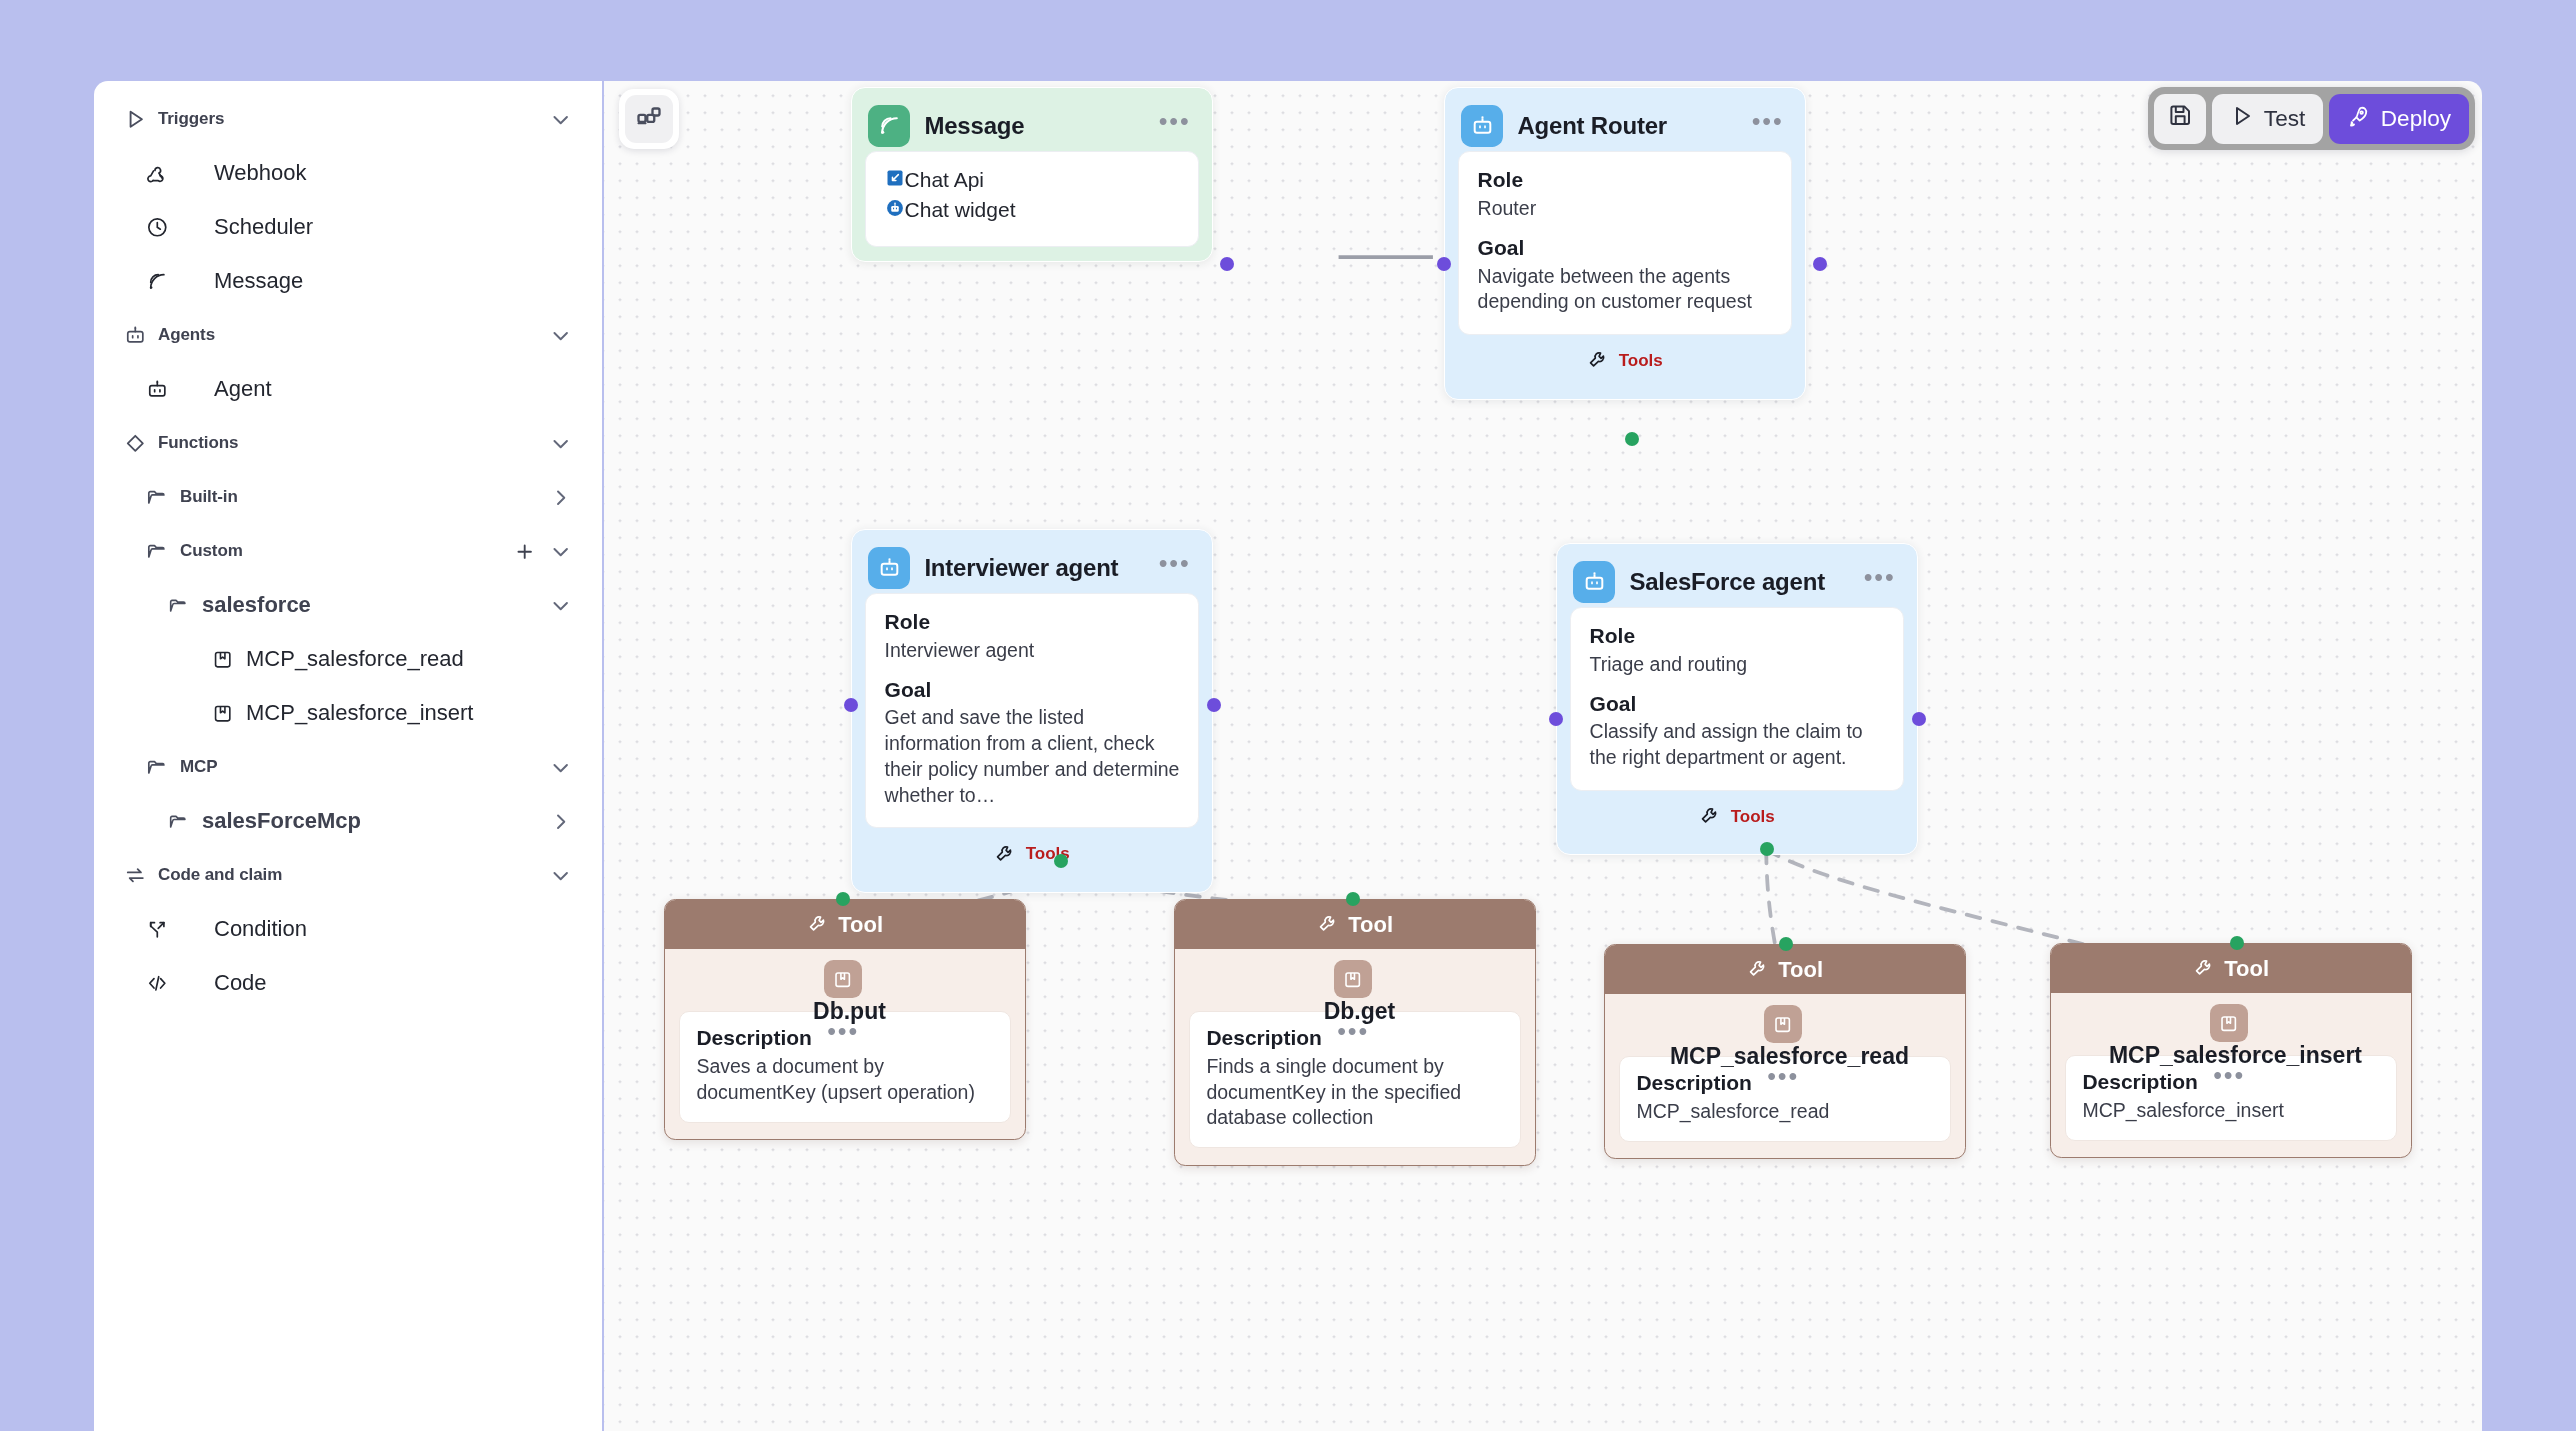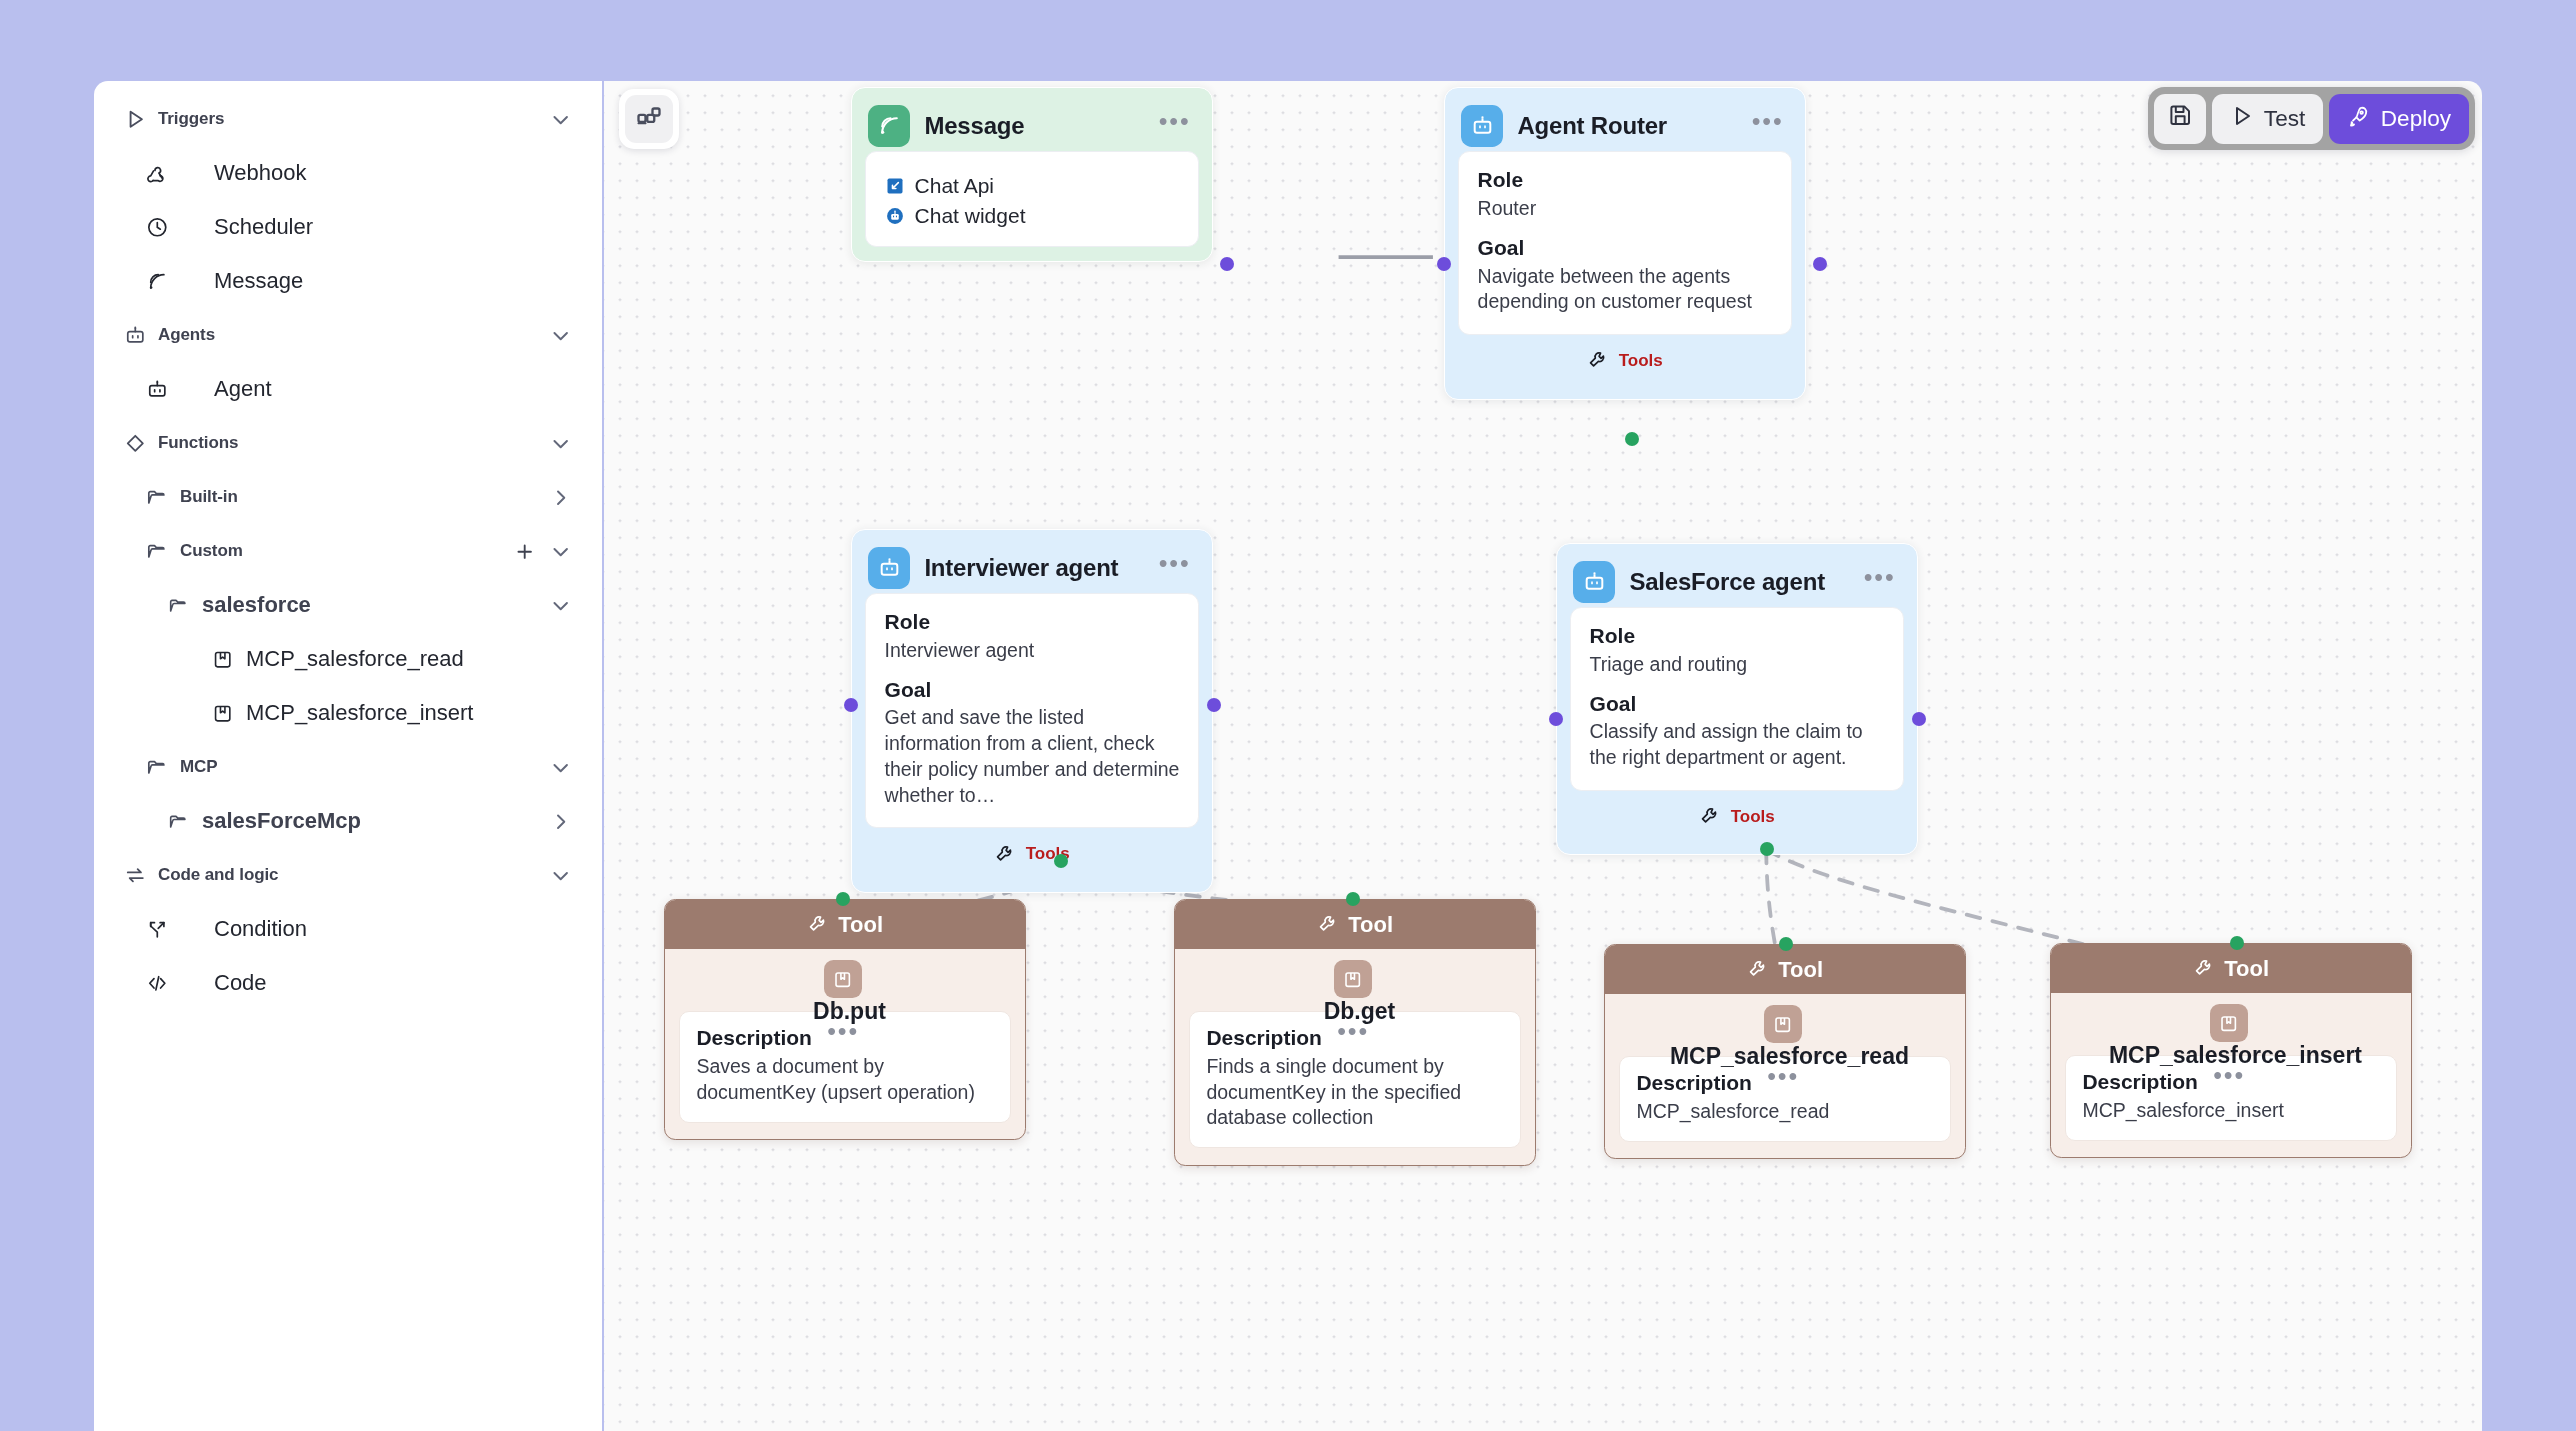--- a/index.html
+++ b/index.html
@@ -167,21 +167,21 @@
   .kv-gap { height: 14px; }
 
   .tools-row {
     display:flex; align-items:center; justify-content:center;
     gap: 10px; height: 47px; margin-top: 2.5px;
   }
   .tools-row .t { font-size: 17px; font-weight: 700; color: #b91c1c; }
 
   
   .chat-list { padding: 16.4px 19px 17.6px 19px; }
-  .chat-row { display:flex; align-items:flex-end; gap: 10px; height: 30px; }
+  .chat-row { display:flex; align-items:flex-start; height: 30px; }
   .chat-row .lbl { font-size: 21px; color: #23262f; }
 
   
   .tool-node { position:absolute; z-index: 20; }
   .tool-outer {
     border: 1.9px solid #9c7b6e;
     border-radius: 11.3px;
     overflow: hidden;
     background: #f7eee9;
     box-shadow: 0 2.5px 10px rgba(70,45,35,.12);
@@ -404,21 +404,21 @@
       </span>
     </div>
 
     <div class="nav-group-head">
       <span class="ic">
         <svg width="22.6" height="22.6" viewBox="0 0 24 24" fill="none" stroke="#4a4e5e" stroke-width="1.9" stroke-linecap="round" stroke-linejoin="round">
             <path d="M4 9h14l-3.5-3.5"></path>
             <path d="M20 15H6l3.5 3.5"></path>
           </svg>
       </span>
-      <span class="lbl">Code and logic</span>
+      <span class="lbl">Code and claim</span>
       <span class="chev">
         <svg width="21.4" height="21.4" viewBox="0 0 24 24" fill="none" stroke="#63687a" stroke-width="2.2" stroke-linecap="round" stroke-linejoin="round">
             <path d="M5 9l7 7 7-7"></path>
           </svg>
       </span>
     </div>
 
     <div class="nav-item">
       <span class="ic">
         <svg width="22.6" height="22.6" viewBox="0 0 24 24" fill="none" stroke="#23262f" stroke-width="1.8" stroke-linecap="round" stroke-linejoin="round">

